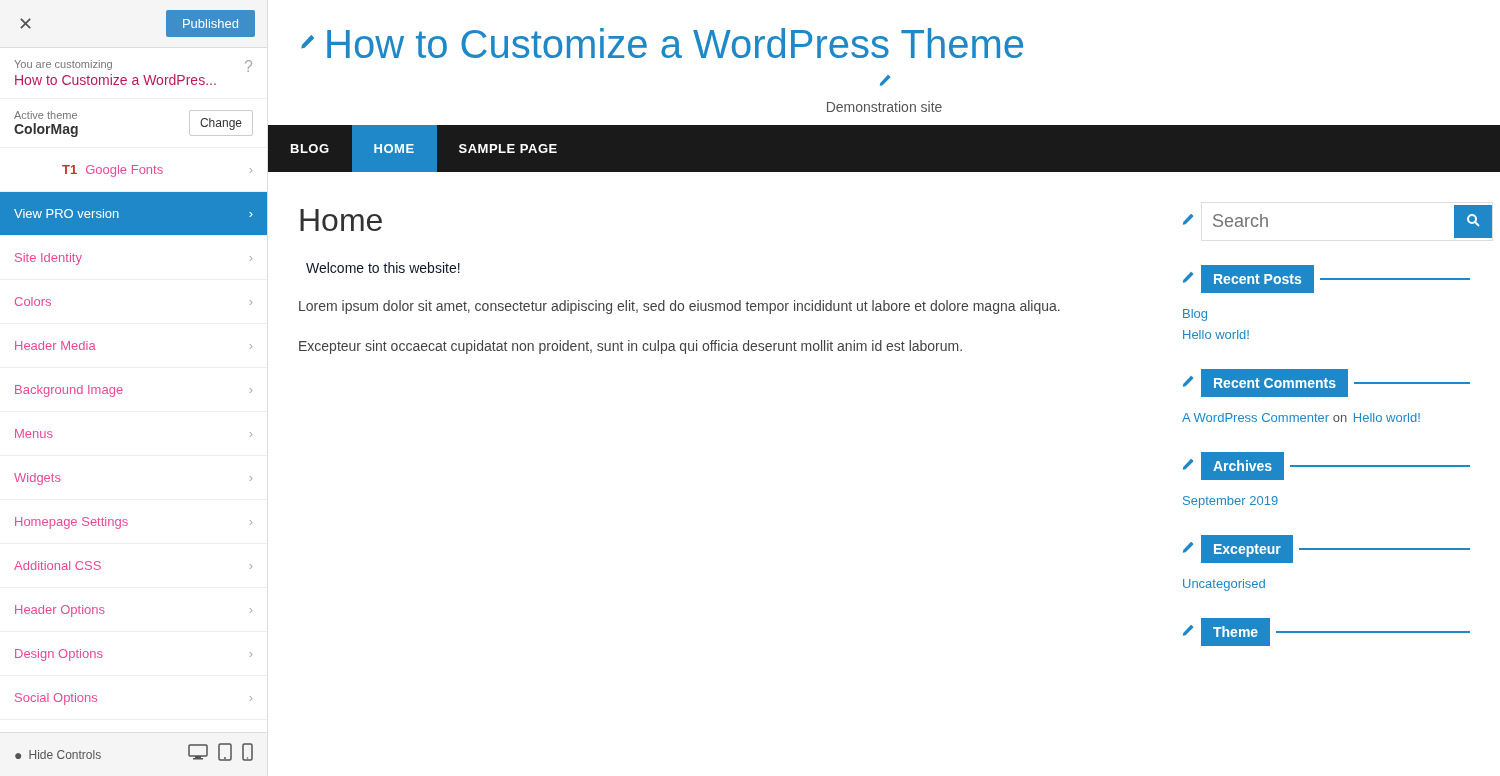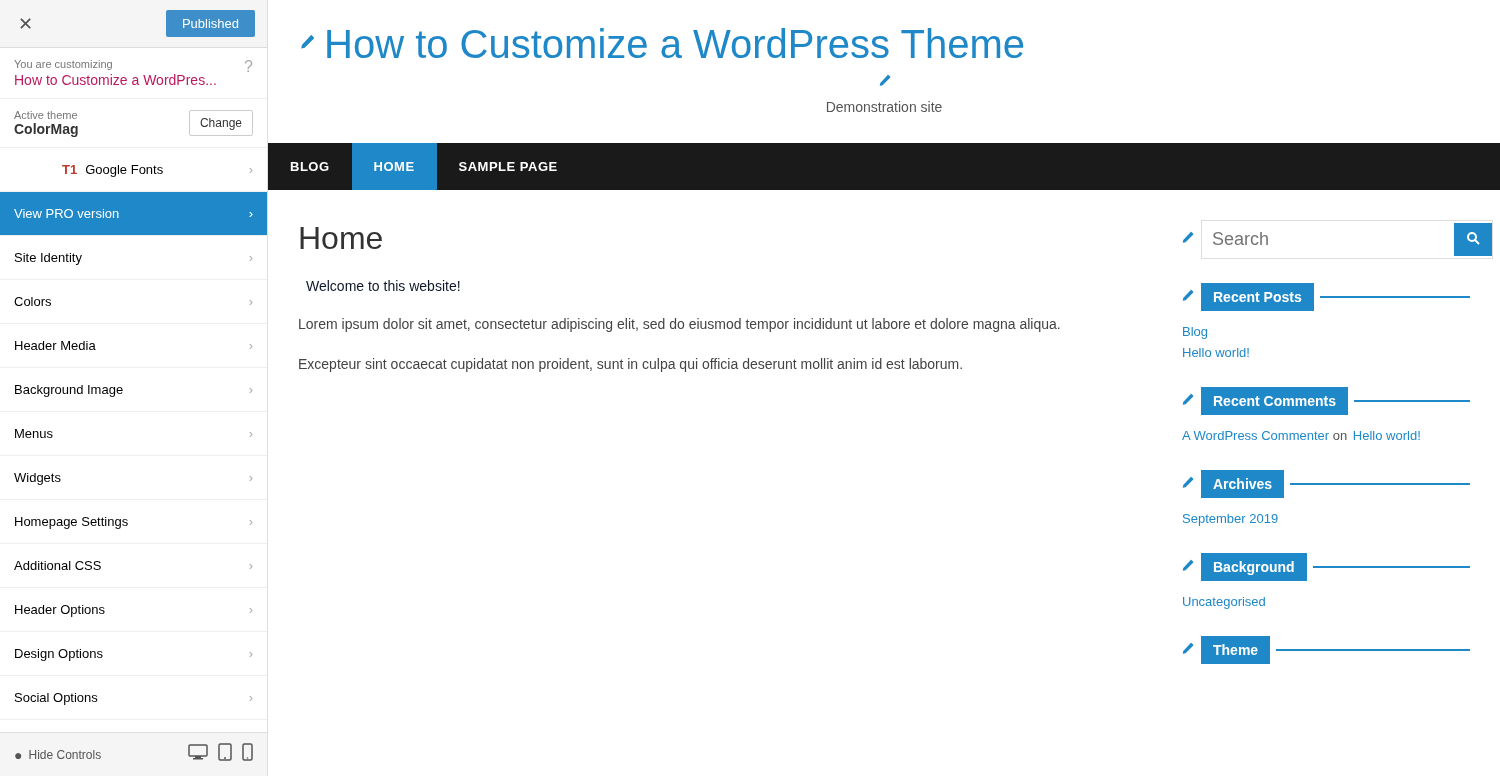--- a/index.html
+++ b/index.html
@@ -128,21 +128,21 @@
     }
 
     .sidebar-item-icon {
       color: #c0392b;
       font-size: 16px;
       margin-left: 48px;
     }
 
     .sidebar-item-label {
       font-size: 13px;
-      color: #000000;
+      color: #ec4899;
     }
 
     .sidebar-item.active .sidebar-item-label {
       color: #fff;
     }
 
     .sidebar-chevron {
       font-size: 13px;
       color: #aaa;
     }
@@ -186,21 +186,21 @@
     }
 
     
     #main {
       flex: 1;
       overflow-y: auto;
       background: #fff;
     }
 
     .site-header {
-      padding: 20px 30px 28px 30px;
+      padding: 20px 30px 10px 30px;
       background: #fff;
     }
 
     .site-title-row {
       display: flex;
       align-items: center;
       gap: 8px;
     }
 
     .edit-pencil {
@@ -622,21 +622,21 @@
         <a class="widget-link">September 2019</a>
       </div>
 
       <div class="widget">
         <div class="widget-title-row">
           <span class="widget-edit-icon">
             <svg width="15" height="15" viewBox="0 0 18 18" fill="#1e88c8">
                 <path d="M12.3 2.3a1 1 0 0 1 1.4 0l2 2a1 1 0 0 1 0 1.4l-9 9-3.5.7.7-3.5 9-9.6z"></path>
               </svg>
           </span>
-          <span class="widget-title">Background</span>
+          <span class="widget-title">Excepteur</span>
           <div class="widget-title-line"></div>
         </div>
         <a class="widget-link">Uncategorised</a>
       </div>
 
       <div class="widget">
         <div class="widget-title-row">
           <span class="widget-edit-icon">
             <svg width="15" height="15" viewBox="0 0 18 18" fill="#1e88c8">
                 <path d="M12.3 2.3a1 1 0 0 1 1.4 0l2 2a1 1 0 0 1 0 1.4l-9 9-3.5.7.7-3.5 9-9.6z"></path>

